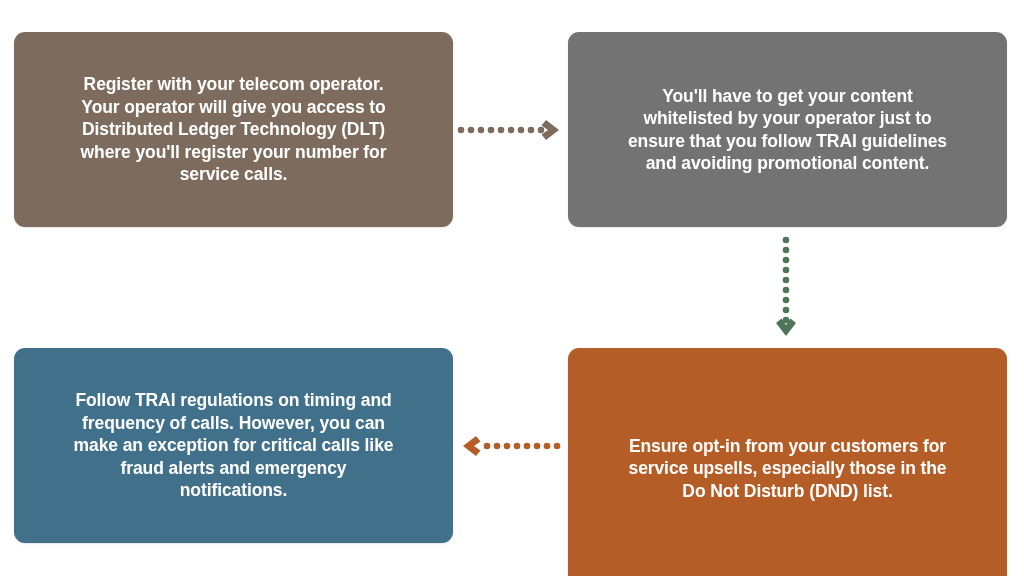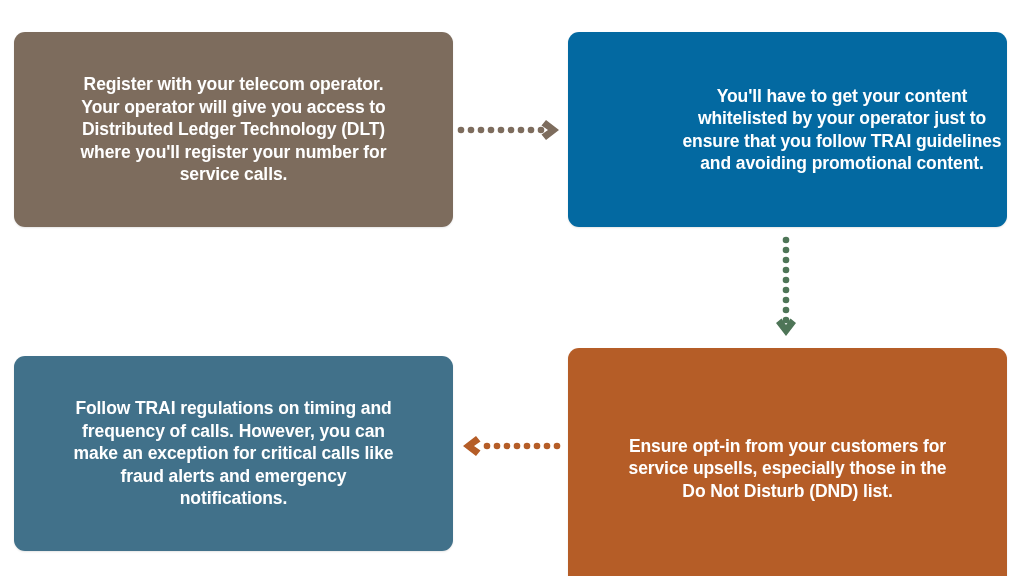--- a/index.html
+++ b/index.html
@@ -49,21 +49,21 @@
   #node-whitelist {
     left: 568px; top: 32px;
     width: 439px; height: 195px;
   }
   #node-optin {
     left: 568px; top: 348px;
     width: 439px; height: 241px;
   }
   #node-trai {
     left: 14px;  top: 348px;
-    width: 439px; height: 195px; margin-top: 8px;
+    width: 439px; height: 195px;
   }
 
   
   .connector {
     position: absolute;
   }
   .connector svg { display: block; }
 
   #arrow-register-to-whitelist { left: 455px; top: 116px; }
   #arrow-whitelist-to-optin   { left: 770px; top: 234px; }
@@ -71,21 +71,21 @@
 </style>
 </head>
 <body style="background: rgb(255, 255, 255);">
 
 <div id="canvas" style="background: rgb(255, 255, 255);">
 
   <div class="node" id="node-register" style="background: rgb(125, 108, 93);">
     <div class="node-text">Register with your telecom operator. Your operator will give you access to Distributed Ledger Technology (DLT) where you'll register your number for service calls.</div>
   </div>
 
-  <div class="node" id="node-whitelist" style="background: #0369a1; justify-content: flex-end;">
+  <div class="node" id="node-whitelist" style="background: #737373;">
     <div class="node-text">You'll have to get your content whitelisted by your operator just to ensure that you follow TRAI guidelines and avoiding promotional content.</div>
   </div>
 
   <div class="node" id="node-optin" style="background: rgb(181, 93, 39);">
     <div class="node-text">Ensure opt-in from your customers for service upsells, especially those in the Do Not Disturb (DND) list.</div>
   </div>
 
   <div class="node" id="node-trai" style="background: rgb(65, 113, 138);">
     <div class="node-text">Follow TRAI regulations on timing and frequency of calls. However, you can make an exception for critical calls like fraud alerts and emergency notifications.</div>
   </div>

